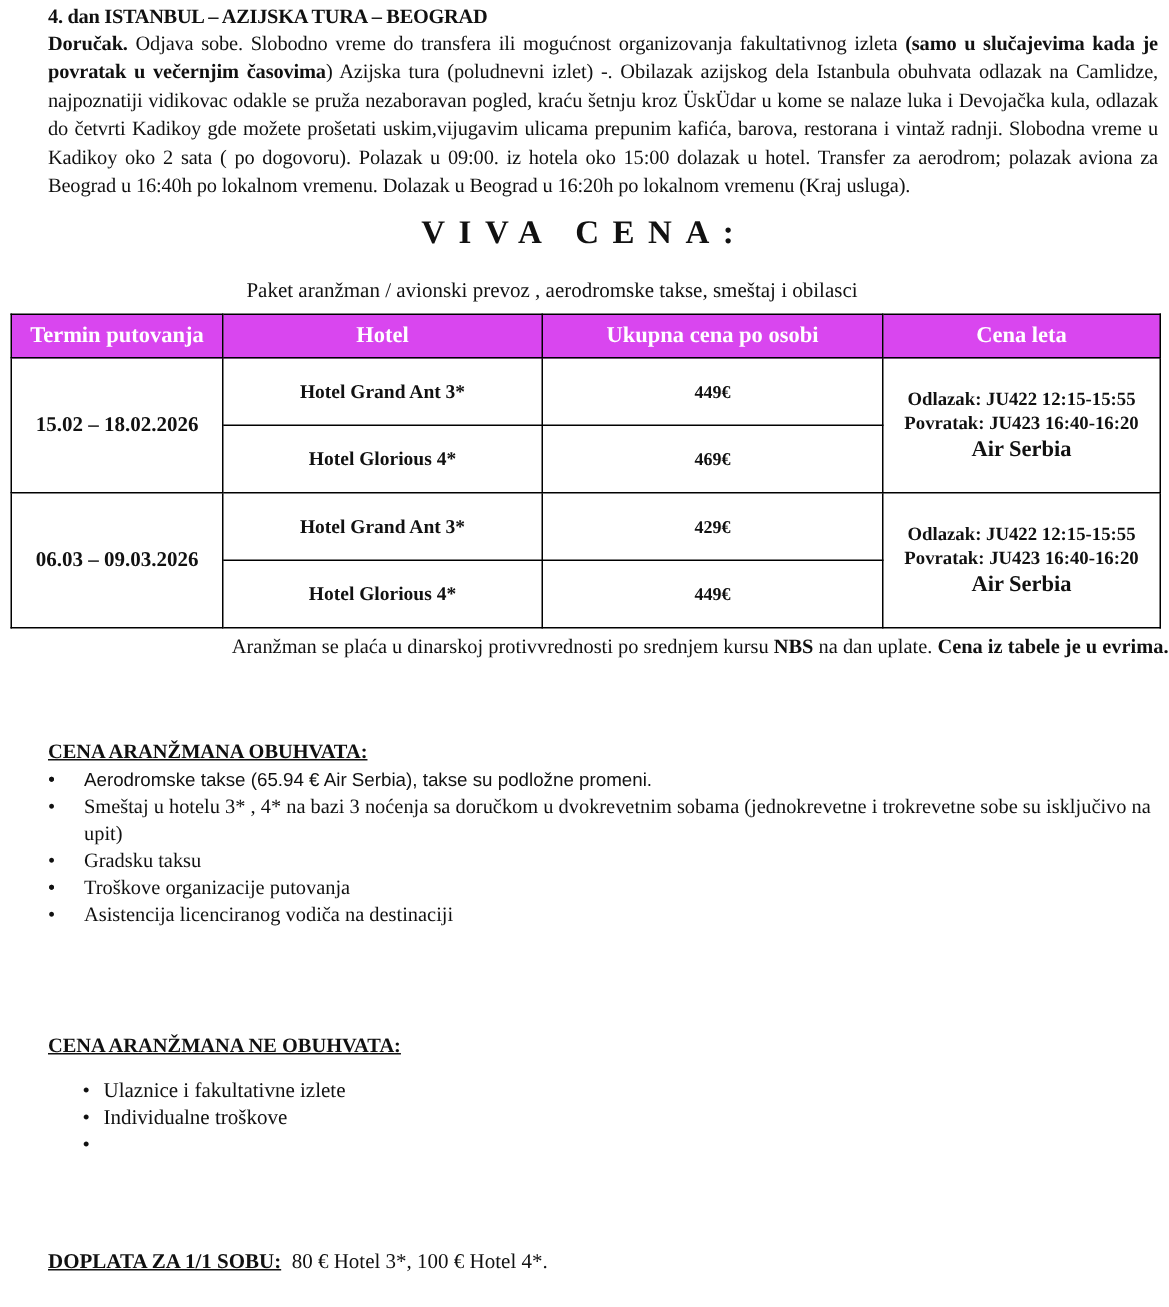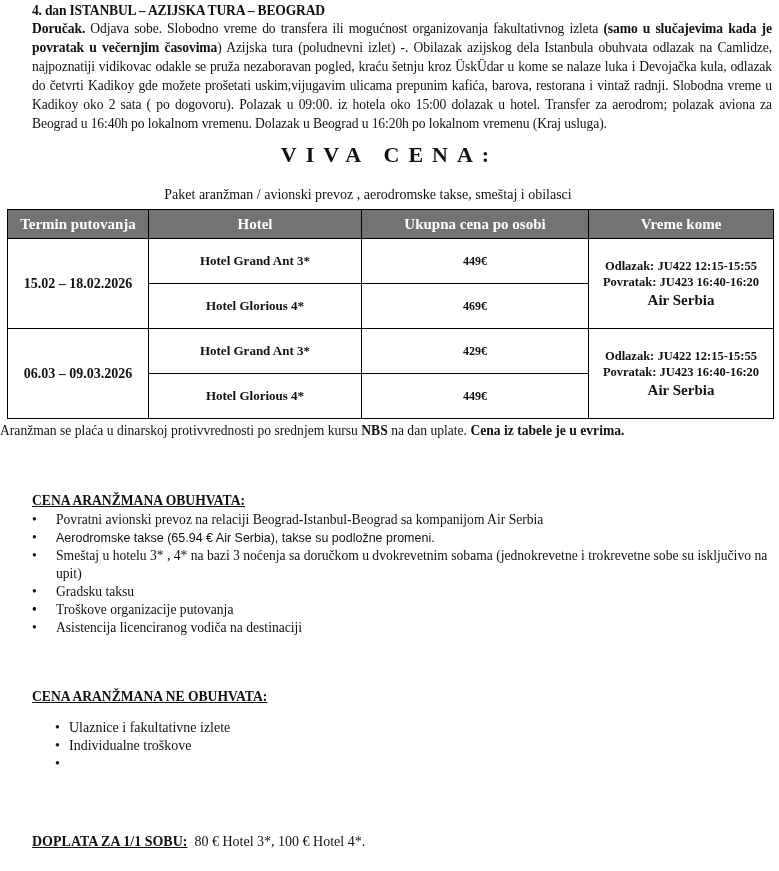--- a/index.html
+++ b/index.html
@@ -23,33 +23,33 @@
   }
   .paket {
     position: absolute; left: 0; width: 736px; top: 187px; text-align: center;
     font-size: 14px;
   }
   table.prices {
     position: absolute; left: 7px; top: 209px; width: 766px;
     border-collapse: collapse; table-layout: fixed;
   }
   table.prices th {
-    background: #737373; color: #fff; font-weight: bold; font-size: 15px;
+    background: #d946ef; color: #fff; font-weight: bold; font-size: 15px;
     height: 28px; padding: 0; text-align: center; border: 1px solid #000;
   }
   table.prices td {
     border: 1.5px solid #000; text-align: center; padding: 0; font-weight: bold;
   }
   td.term { font-size: 14px; }
   td.hotel { font-size: 13px; height: 44px; }
   td.price { font-size: 12px; }
   td.flight { font-size: 12.5px; line-height: 16px; }
   td.flight .airline { font-size: 15px; line-height: 20px; }
   .note {
-    position: absolute; left: 0; width: 779px; top: 423px; text-align: left; font-size: 13.6px;
+    position: absolute; left: 0; width: 779px; top: 423px; text-align: right; font-size: 13.6px;
   }
   .section-title {
     position: absolute; left: 32px; font-weight: bold; text-decoration: underline; font-size: 13.6px;
   }
   ul.list1 {
     position: absolute; left: 32px; top: 511px; width: 740px; margin: 0; padding: 0; list-style: none;
     font-size: 13.6px; line-height: 18px;
   }
   ul.list1 li { position: relative; padding-left: 24px; }
   ul.list1 li .bullet { position: absolute; left: 0; top: 0; }
@@ -79,21 +79,21 @@
       <col style="width:141px">
         <col style="width:213px">
         <col style="width:227px">
         <col style="width:185px">
     </colgroup>
     <thead>
       <tr>
         <th>Termin putovanja</th>
         <th>Hotel</th>
         <th>Ukupna cena po osobi</th>
-        <th>Vreme kome</th>
+        <th>Cena leta</th>
       </tr>
     </thead>
     <tbody>
       <tr>
         <td class="term" rowspan="2">15.02 – 18.02.2026</td>
         <td class="hotel">Hotel Grand Ant 3*</td>
         <td class="price">449€</td>
         <td class="flight" rowspan="2">
           <div>Odlazak: JU422 12:15-15:55</div>
           <div>Povratak: JU423 16:40-16:20</div>
@@ -118,21 +118,21 @@
         <td class="hotel">Hotel Glorious 4*</td>
         <td class="price">449€</td>
       </tr>
     </tbody>
   </table>
 
   <div class="note"><span>Aranžman se plaća u dinarskoj protivvrednosti po srednjem kursu </span><b>NBS</b><span> na dan uplate. </span><b>Cena iz tabele je u evrima.</b></div>
 
   <div class="section-title" style="top:493px">CENA ARANŽMANA OBUHVATA:</div>
   <ul class="list1">
-    <li><span class="bullet">•</span><span>Povratni avionski prevoz na relaciji Beograd-Istanbul-Beograd sa kompanijom Air Serbia</span></li>
+    <li><span class="bullet">•</span></li>
     <li><span class="bullet">•</span><span style="font-family:'Liberation Sans',sans-serif;font-size:12.5px">Aerodromske takse (65.94 € Air Serbia), takse su podložne promeni.</span></li>
     <li><span class="bullet">•</span><span>Smeštaj u hotelu 3* , 4*  na bazi 3 noćenja sa doručkom u dvokrevetnim sobama (jednokrevetne i trokrevetne sobe su isključivo na upit)</span></li>
     <li><span class="bullet">•</span><span>Gradsku taksu</span></li>
     <li><span class="bullet">•</span></li>
     <li><span class="bullet">•</span><span>Troškove organizacije putovanja</span></li>
     <li><span class="bullet">•</span><span>Asistencija licenciranog vodiča na destinaciji</span></li>
   </ul>
 
   <div class="section-title" style="top:689px">CENA ARANŽMANA NE OBUHVATA:</div>
   <ul class="list2">

